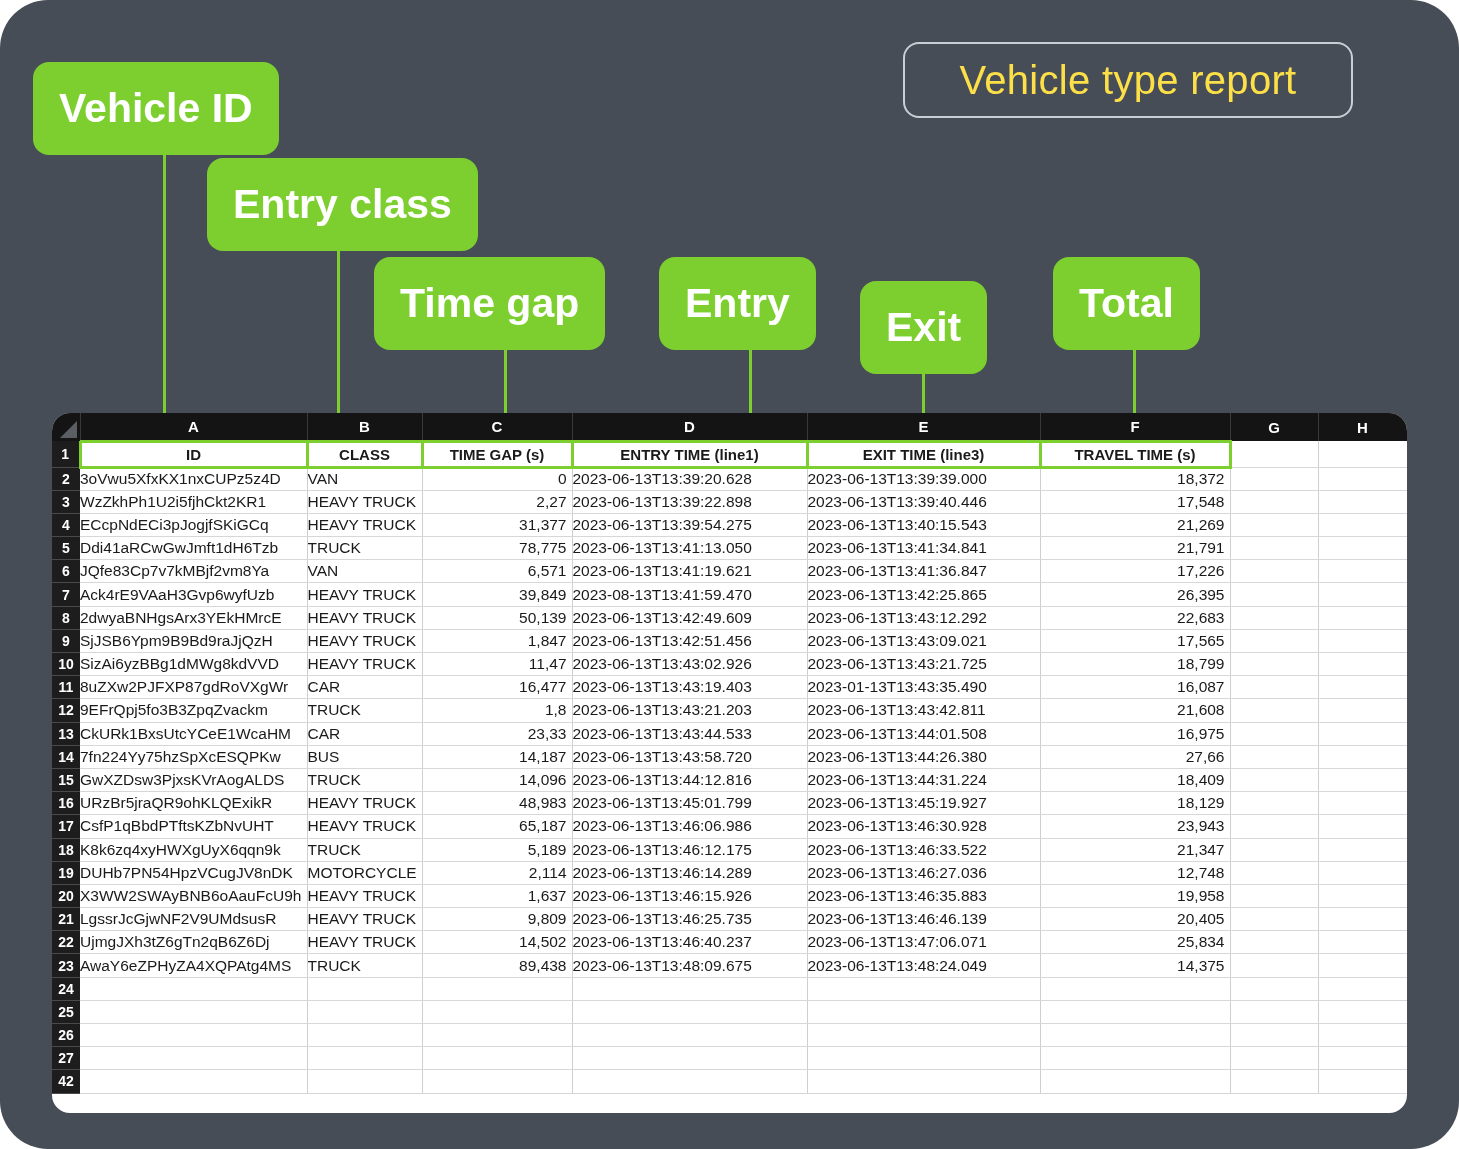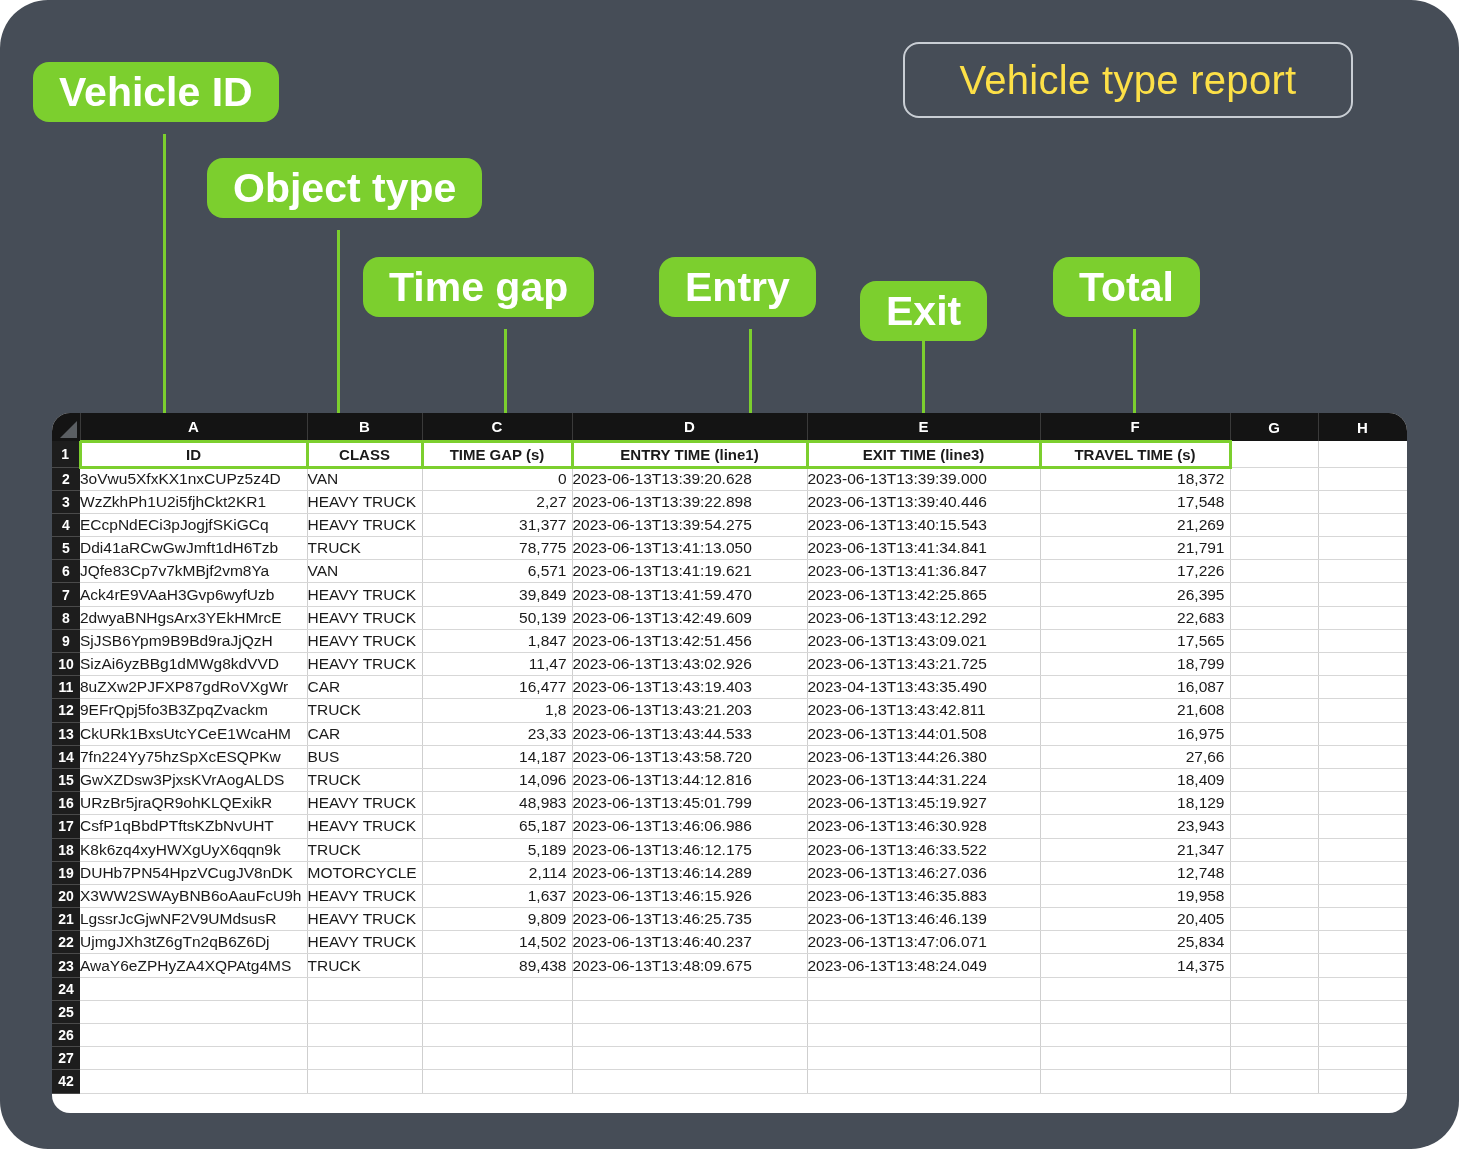--- a/index.html
+++ b/index.html
@@ -44,21 +44,21 @@
     border-radius: 16px;
     color: #ffffff;
     font-size: 41px;
     font-weight: 700;
     display: flex;
     align-items: center;
     justify-content: center;
     padding: 0 26px;
     box-sizing: border-box;
     white-space: nowrap;
-    height: 60px;
+    height: 93px;
   }
   .leader {
     position: absolute;
     width: 3px;
     background: #7CCF2E;
   }
 
   
   #sheet {
     position: absolute;
@@ -158,23 +158,23 @@
 <body>
 
 <div id="stage">
 
   <div class="report-title">Vehicle type report</div>
 
   <div id="callout-layer">
       <div class="leader" style="left: 163px; top: 134px; height: 312px;"></div>
       <div class="callout" style="left: 33px; top: 62px;">Vehicle ID</div>
       <div class="leader" style="left: 337px; top: 230px; height: 216px;"></div>
-      <div class="callout" style="left: 207px; top: 158px;">Object type</div>
+      <div class="callout" style="left: 207px; top: 158px;">Entry class</div>
       <div class="leader" style="left: 504px; top: 329px; height: 117px;"></div>
-      <div class="callout" style="left: 363px; top: 257px;">Time gap</div>
+      <div class="callout" style="left: 374px; top: 257px;">Time gap</div>
       <div class="leader" style="left: 749px; top: 329px; height: 117px;"></div>
       <div class="callout" style="left: 659px; top: 257px;">Entry</div>
       <div class="leader" style="left: 922px; top: 329px; height: 117px;"></div>
       <div class="callout" style="left: 860px; top: 257px; margin-top: 24px;">Exit</div>
       <div class="leader" style="left: 1133px; top: 329px; height: 117px;"></div>
       <div class="callout" style="left: 1053px; top: 257px;">Total</div>
     </div>
 
   <div id="sheet">
     <table class="grid">
@@ -314,21 +314,21 @@
             <td class="cell num">18,799</td>
             <td class="blank"></td>
             <td class="blank"></td>
           </tr>
           <tr>
             <td class="rownum">11</td>
             <td class="cell txt">8uZXw2PJFXP87gdRoVXgWr</td>
             <td class="cell txt">CAR</td>
             <td class="cell num">16,477</td>
             <td class="cell txt">2023-06-13T13:43:19.403</td>
-            <td class="cell txt">2023-04-13T13:43:35.490</td>
+            <td class="cell txt">2023-01-13T13:43:35.490</td>
             <td class="cell num">16,087</td>
             <td class="blank"></td>
             <td class="blank"></td>
           </tr>
           <tr>
             <td class="rownum">12</td>
             <td class="cell txt">9EFrQpj5fo3B3ZpqZvackm</td>
             <td class="cell txt">TRUCK</td>
             <td class="cell num">1,8</td>
             <td class="cell txt">2023-06-13T13:43:21.203</td>

